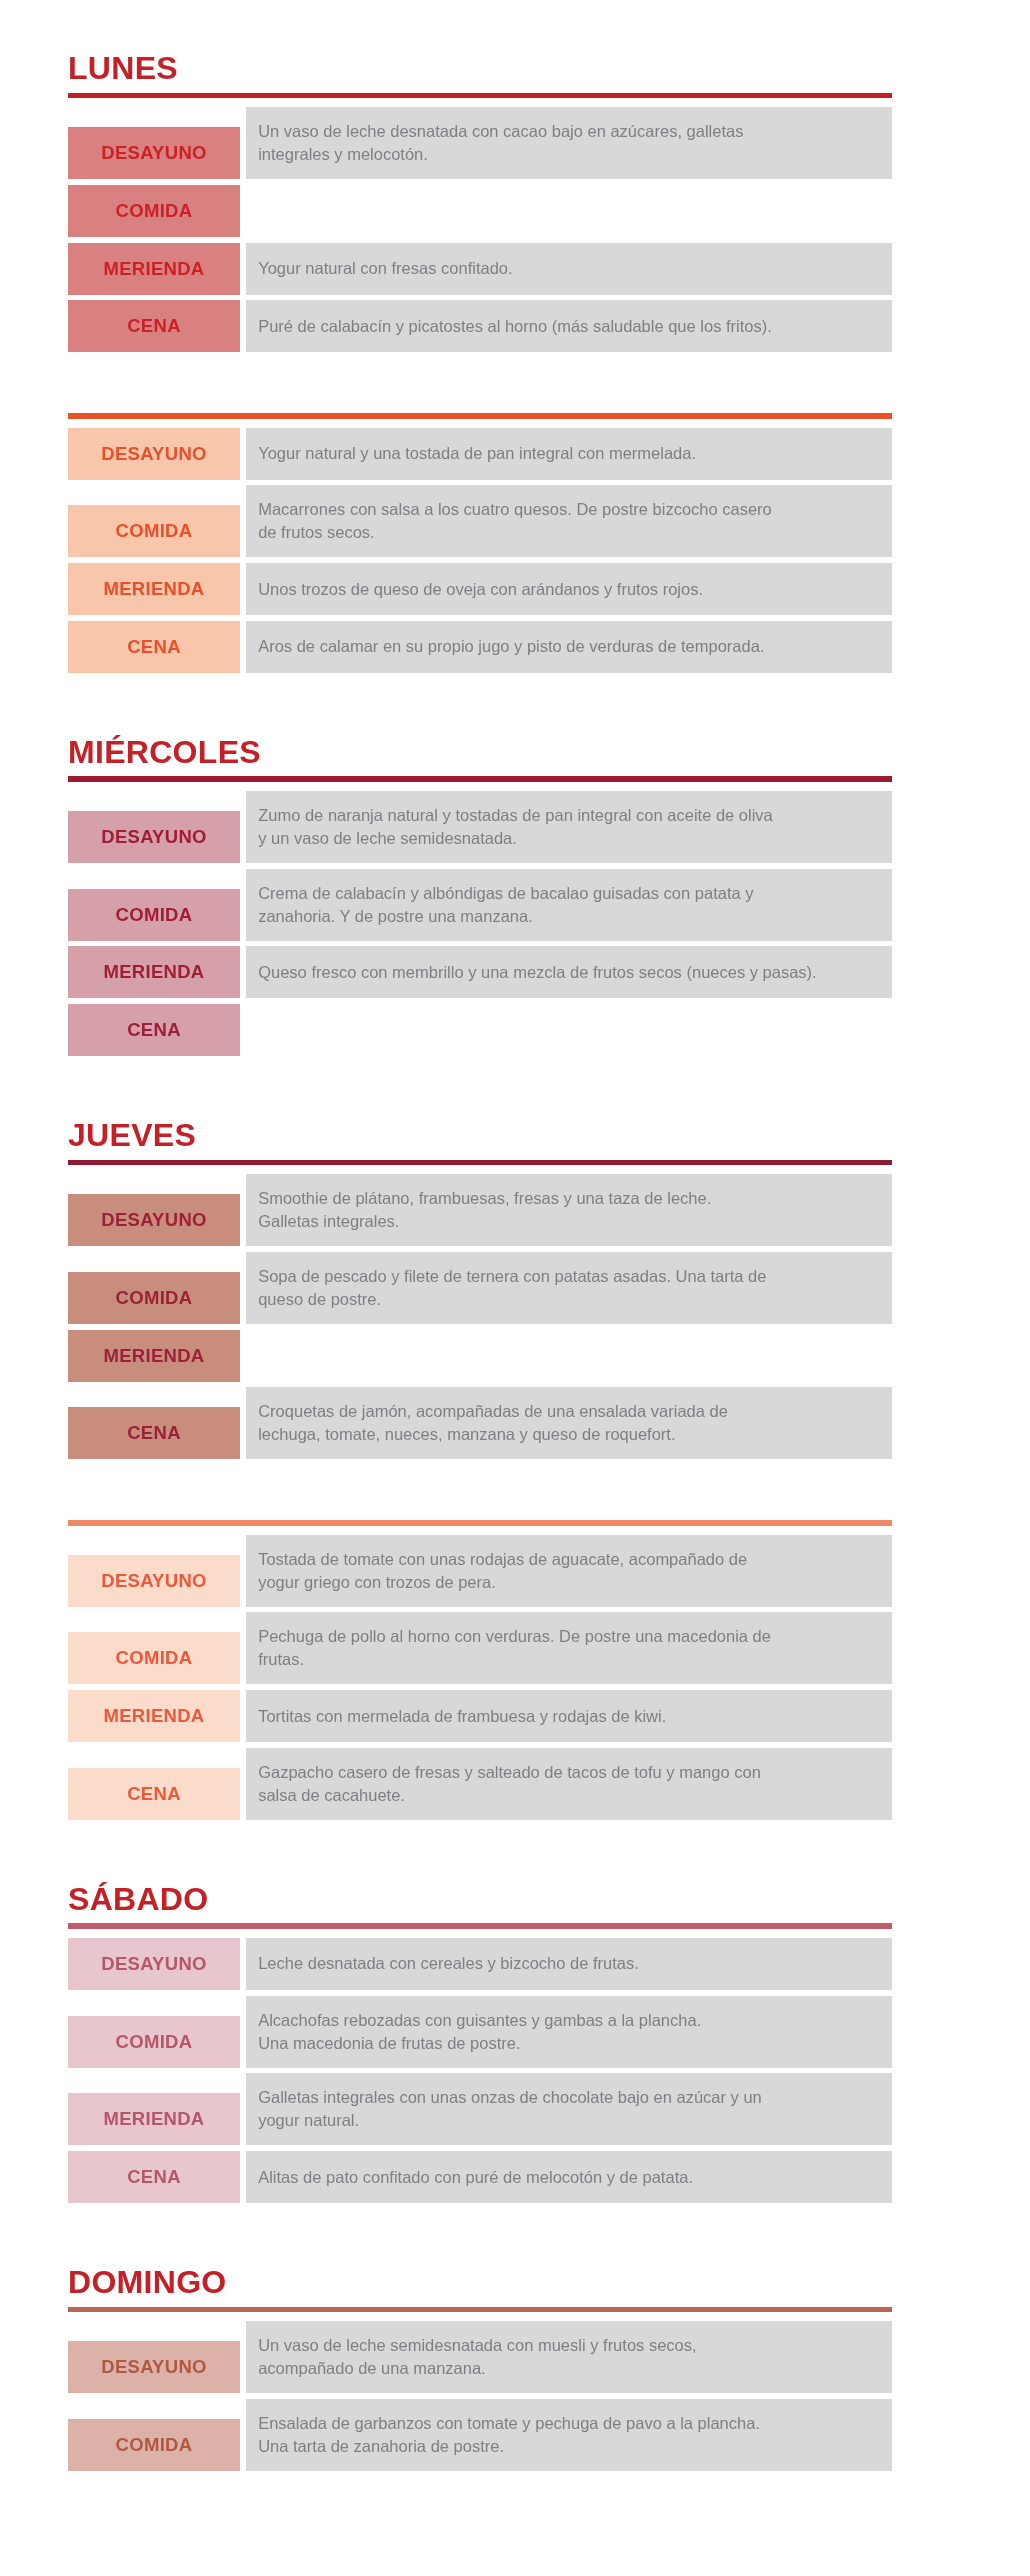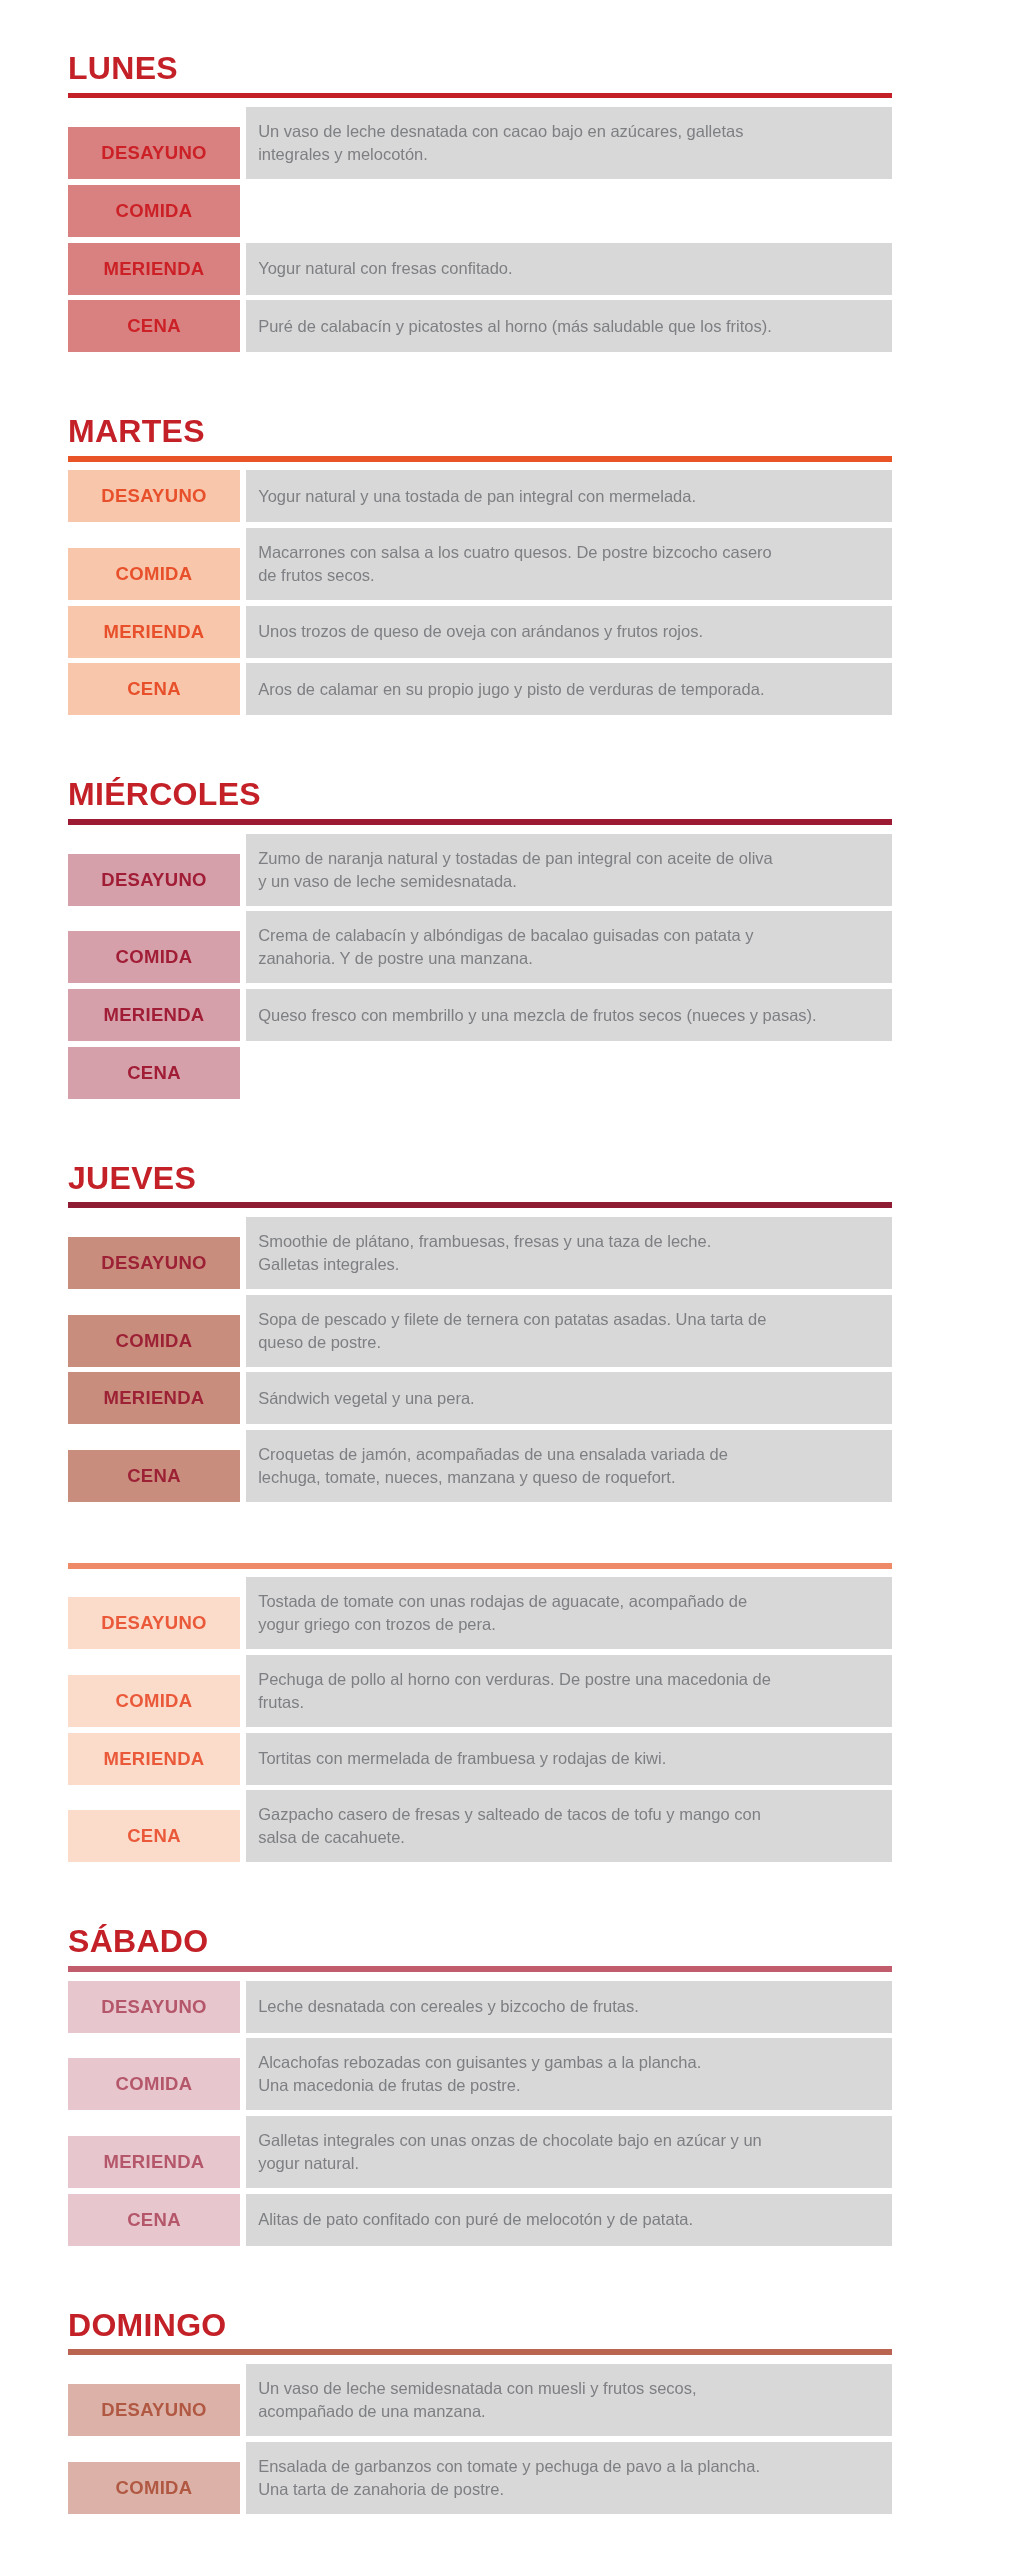--- a/index.html
+++ b/index.html
@@ -94,21 +94,20 @@
         <div class="meal-desc">Yogur natural con fresas confitado.</div>
       </div>
       <div class="meal-row">
         <div class="meal-label">CENA</div>
         <div class="meal-desc">Puré de calabacín y picatostes al horno (más saludable que los fritos).</div>
       </div>
     </div>
   </section>
 
   <section class="day" style="--underline: #e85427; --box: #f7c6ab; --label: #e8502b;">
-    <h2 class="day-title">MARTES</h2>
     <div class="day-underline"></div>
     <div class="meals">
       <div class="meal-row">
         <div class="meal-label">DESAYUNO</div>
         <div class="meal-desc">Yogur natural y una tostada de pan integral con mermelada.</div>
       </div>
       <div class="meal-row">
         <div class="meal-label">COMIDA</div>
         <div class="meal-desc">Macarrones con salsa a los cuatro quesos. De postre bizcocho casero
 de frutos secos.</div>
@@ -157,21 +156,20 @@
         <div class="meal-desc">Smoothie de plátano, frambuesas, fresas y una taza de leche.
 Galletas integrales.</div>
       </div>
       <div class="meal-row">
         <div class="meal-label">COMIDA</div>
         <div class="meal-desc">Sopa de pescado y filete de ternera con patatas asadas. Una tarta de
 queso de postre.</div>
       </div>
       <div class="meal-row">
         <div class="meal-label">MERIENDA</div>
-        <div class="meal-desc">Sándwich vegetal y una pera.</div>
       </div>
       <div class="meal-row">
         <div class="meal-label">CENA</div>
         <div class="meal-desc">Croquetas de jamón, acompañadas de una ensalada variada de
 lechuga, tomate, nueces, manzana y queso de roquefort.</div>
       </div>
     </div>
   </section>
 
   <section class="day" style="--underline: #ef8a68; --box: #fbdbc9; --label: #ea593a;">

